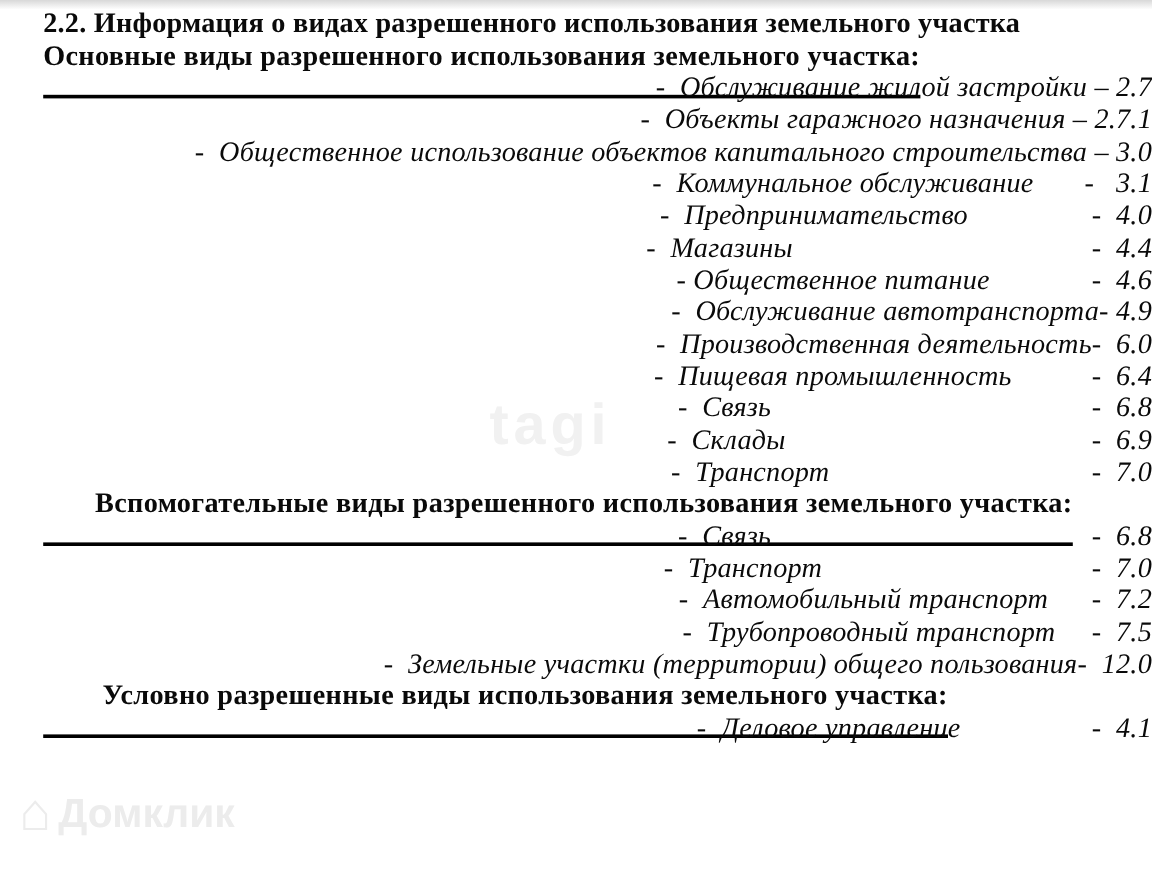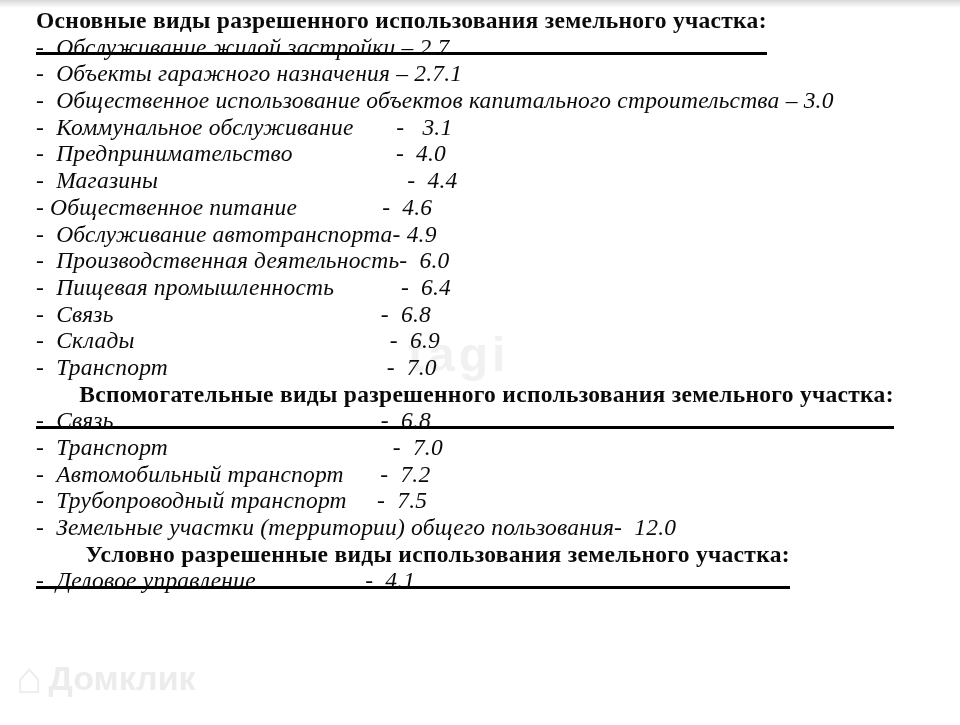--- a/index.html
+++ b/index.html
@@ -25,21 +25,21 @@
     height:26.7px;
     position:relative;
     z-index:2;
   }
   .doc-title{font-weight:700;letter-spacing:0.2px;}
   .heading{font-weight:700;letter-spacing:0.3px;}
   .heading .ul{
     border-bottom:3px solid #000;
     padding-bottom:19px;
   }
-  .item{font-style:italic;letter-spacing:0.2px;}
+  .item{font-style:italic;letter-spacing:0.2px;text-align:right;}
   .watermark-center{
     position:absolute;left:408px;top:318px;
     font-family:"Liberation Sans", sans-serif;
     font-weight:700;font-size:48px;line-height:74px;
     color:#f1f1f1;letter-spacing:4px;
     z-index:1;user-select:none;
   }
   .watermark-bl{
     position:absolute;left:16px;top:656px;
     display:flex;align-items:center;gap:6px;
@@ -54,20 +54,21 @@
 
 <div class="page">
   <div class="top-edge"></div>
 
   <div class="watermark-center">tagi</div>
   <div class="watermark-bl">
     <span class="house">⌂</span>
     <span>Домклик</span>
   </div>
 
+  <div class="line doc-title">2.2. Информация о видах разрешенного использования земельного участка</div>
 
   <div class="line heading"><span class="ul">Основные виды разрешенного использования земельного участка:</span></div>
 
   <div class="line item">-  Обслуживание жилой застройки – 2.7</div>
   <div class="line item">-  Объекты гаражного назначения – 2.7.1</div>
   <div class="line item">-  Общественное использование объектов капитального строительства – 3.0</div>
   <div class="line item">-  Коммунальное обслуживание       -   3.1</div>
   <div class="line item">-  Предпринимательство                 -  4.0</div>
   <div class="line item">-  Магазины                                         -  4.4</div>
   <div class="line item">- Общественное питание              -  4.6</div>

